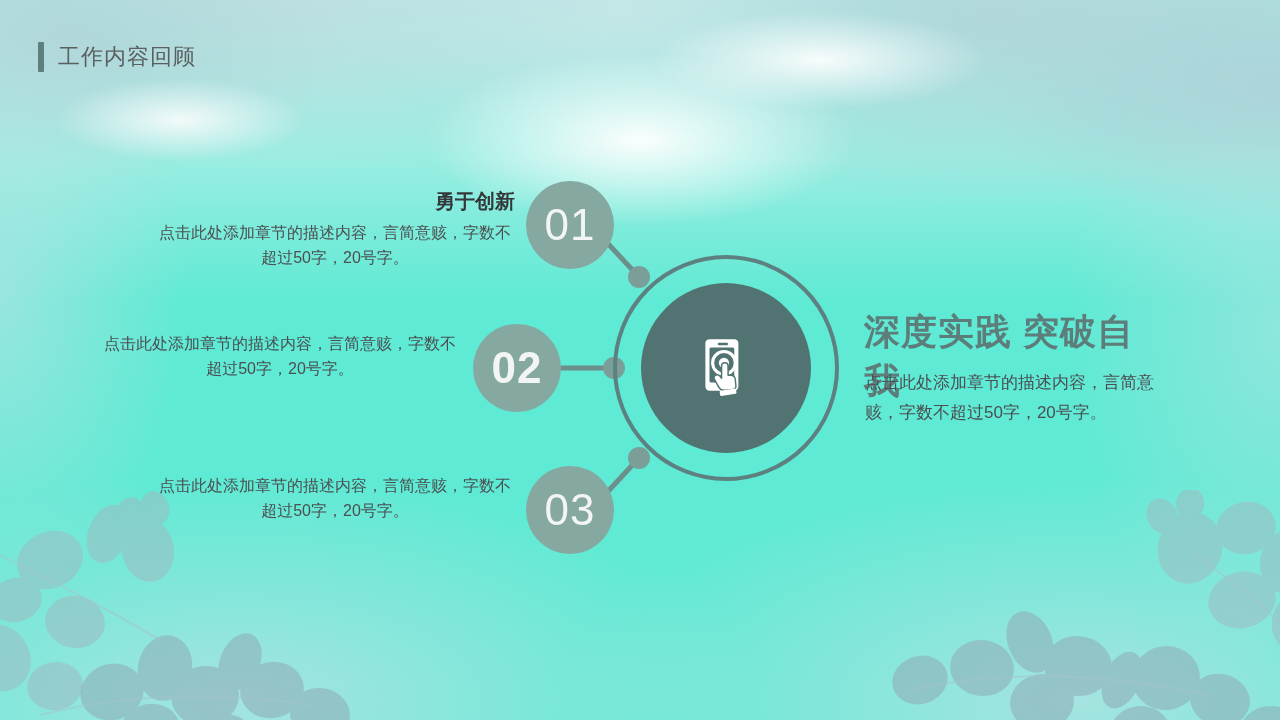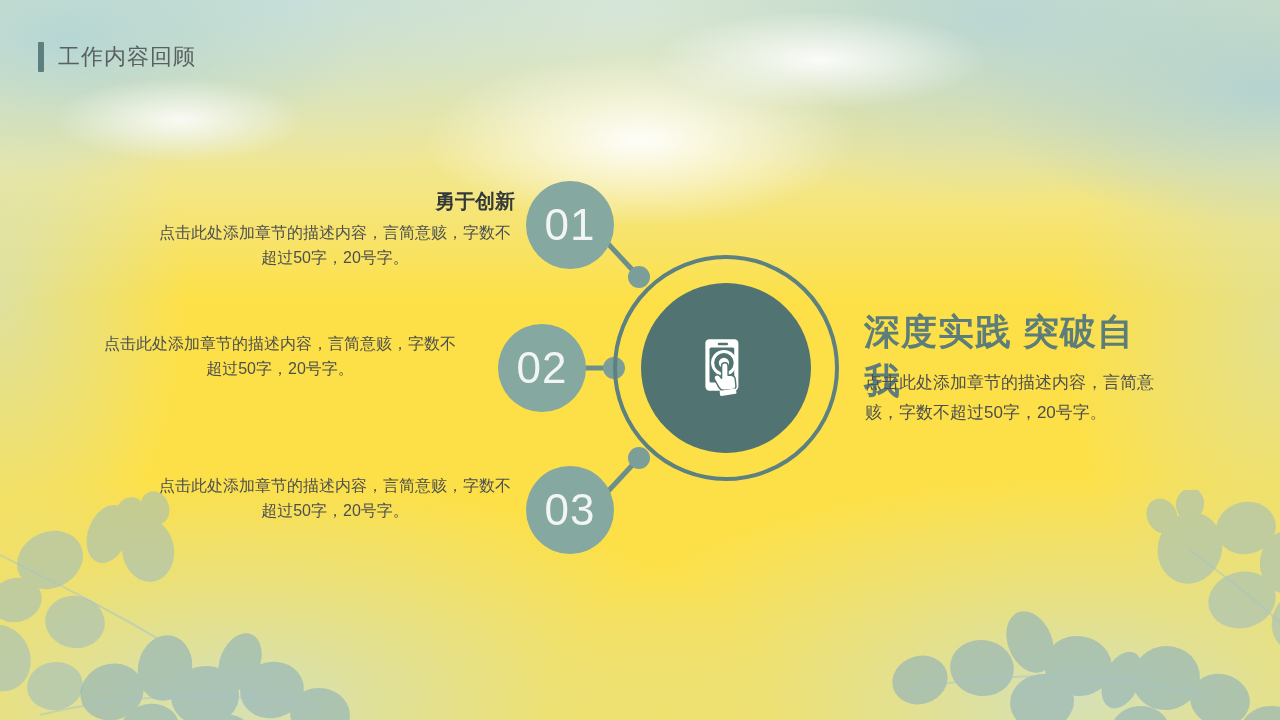--- a/index.html
+++ b/index.html
@@ -8,21 +8,21 @@
     width: 1280px;
     height: 720px;
     overflow: hidden;
     font-family: "Liberation Sans", "DejaVu Sans", sans-serif;
   }
 
   #slide {
     position: relative;
     width: 1280px;
     height: 720px;
-    background: #fde047;
+    background: #5eead4;
     overflow: hidden;
   }
 
   
   .bg-layer { position: absolute; inset: 0; pointer-events: none; }
 
   .sky-top {
     background:
       radial-gradient(ellipse 420px 200px at 60px 40px,  rgba(176,212,216,.85) 0%, rgba(176,212,216,0) 70%),
       radial-gradient(ellipse 520px 240px at 300px 0px,  rgba(196,223,226,.75) 0%, rgba(196,223,226,0) 72%),
@@ -93,21 +93,21 @@
     align-items: center;
     justify-content: center;
   }
   .node-num {
     color: #f2f5f3;
     font-size: 44px;
     letter-spacing: 1px;
     line-height: 1;
   }
   .node.n1 { left: 526px; top: 181px; }
-  .node.n2 { left: 498px; top: 324px; }
+  .node.n2 { left: 473px; top: 324px; font-weight: bold; }
   .node.n3 { left: 526px; top: 466px; }
 
   
   .item-text {
     position: absolute;
     text-align: right;
     width: 360px;
   }
   .item-title {
     font-size: 20px;

